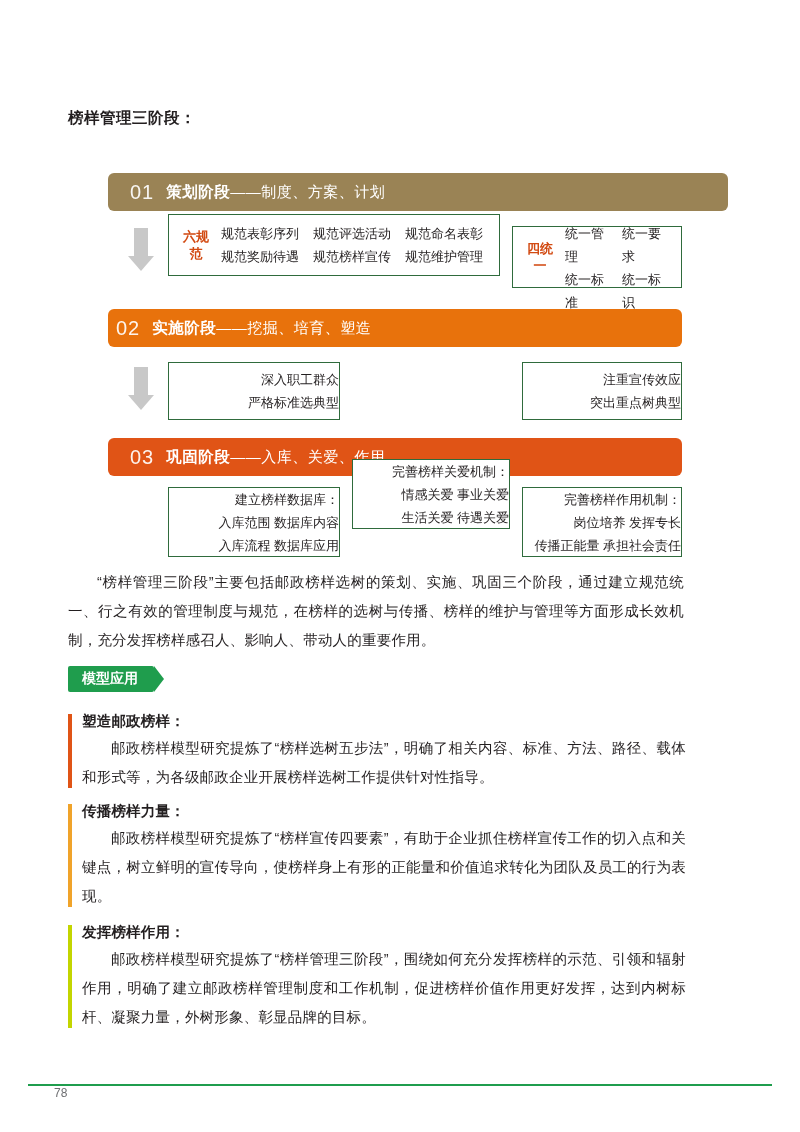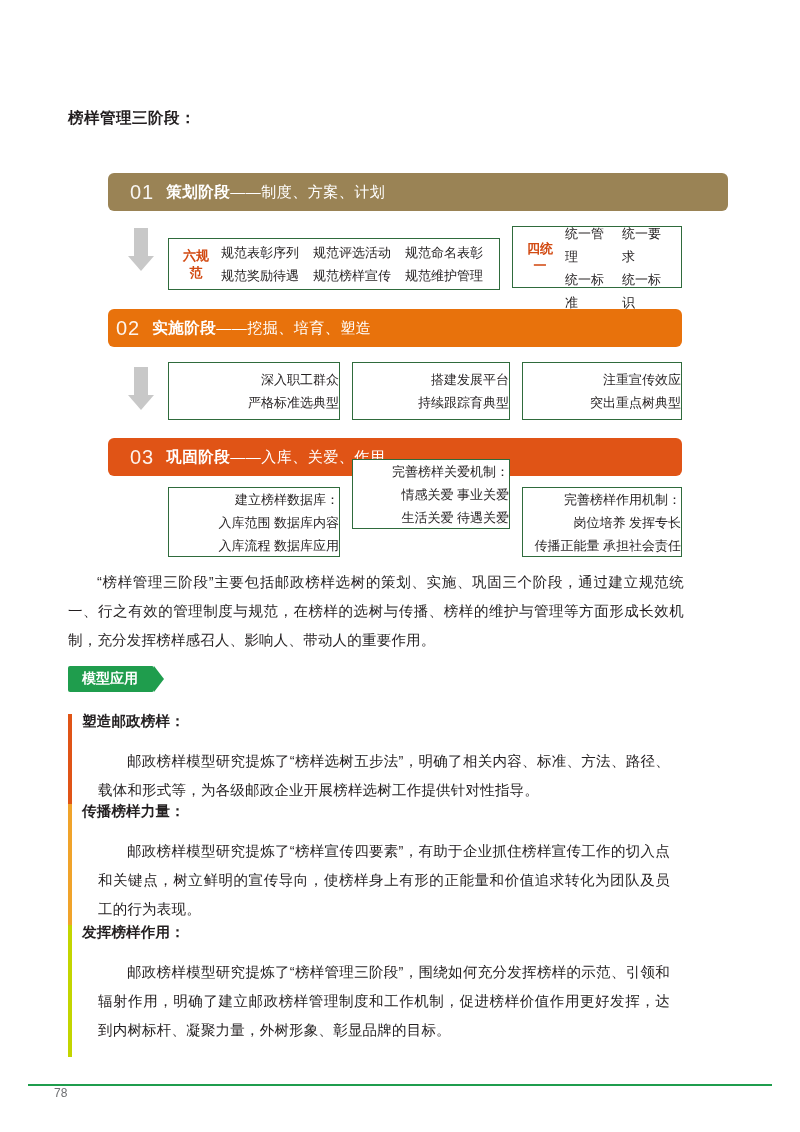--- a/index.html
+++ b/index.html
@@ -118,21 +118,21 @@
     width: 100%;
     box-sizing: border-box;
   }
   .cols2 {
     display: flex;
     gap: 16px;
   }
   .cols2 > div { text-align: left; }
 
   
-  #r1b1 { left: 168px; top: 238px; width: 332px; height: 52px; }
+  #r1b1 { left: 168px; top: 214px; width: 332px; height: 62px; }
   #r1b2 { left: 512px; top: 226px; width: 170px; height: 62px; }
 
   
   #r2b1 { left: 168px; top: 362px; width: 172px; height: 58px; }
   #r2b2 { left: 352px; top: 362px; width: 158px; height: 58px; }
   #r2b3 { left: 522px; top: 362px; width: 160px; height: 58px; }
 
   
   #r3b1 { left: 168px; top: 487px; width: 172px; height: 70px; }
   #r3b2 { left: 352px; top: 459px; width: 158px; height: 70px; }
@@ -197,21 +197,21 @@
     width: 4px;
     bottom: 4px;
   }
   .subsec h4 {
     margin: 0 0 3px 0;
     font-size: 14.5px;
     font-weight: bold;
     letter-spacing: 0.2px;
   }
   .subsec p {
-    margin: 16px;
+    margin: 0;
     font-size: 14.5px;
     line-height: 29px;
     letter-spacing: 0.2px;
     text-indent: 29px;
     text-align: justify;
   }
   #sub1 { left: 68px; top: 712px; }
   #sub2 { left: 68px; top: 802px; }
   #sub3 { left: 68px; top: 923px; }
 
@@ -296,26 +296,20 @@
     <div class="shaft"></div>
     <div class="head"></div>
   </div>
 
   <div class="box" id="r2b1">
     <div class="lines">
       <div>深入职工群众</div>
       <div>严格标准选典型</div>
     </div>
   </div>
-  <div class="box" id="r2b2">
-    <div class="lines">
-      <div>搭建发展平台</div>
-      <div>持续跟踪育典型</div>
-    </div>
-  </div>
   <div class="box" id="r2b3">
     <div class="lines">
       <div>注重宣传效应</div>
       <div>突出重点树典型</div>
     </div>
   </div>
 
   <div class="stage-bar" id="stage3">
     <span class="stage-num">03</span>
     <span class="stage-name">巩固阶段</span>

